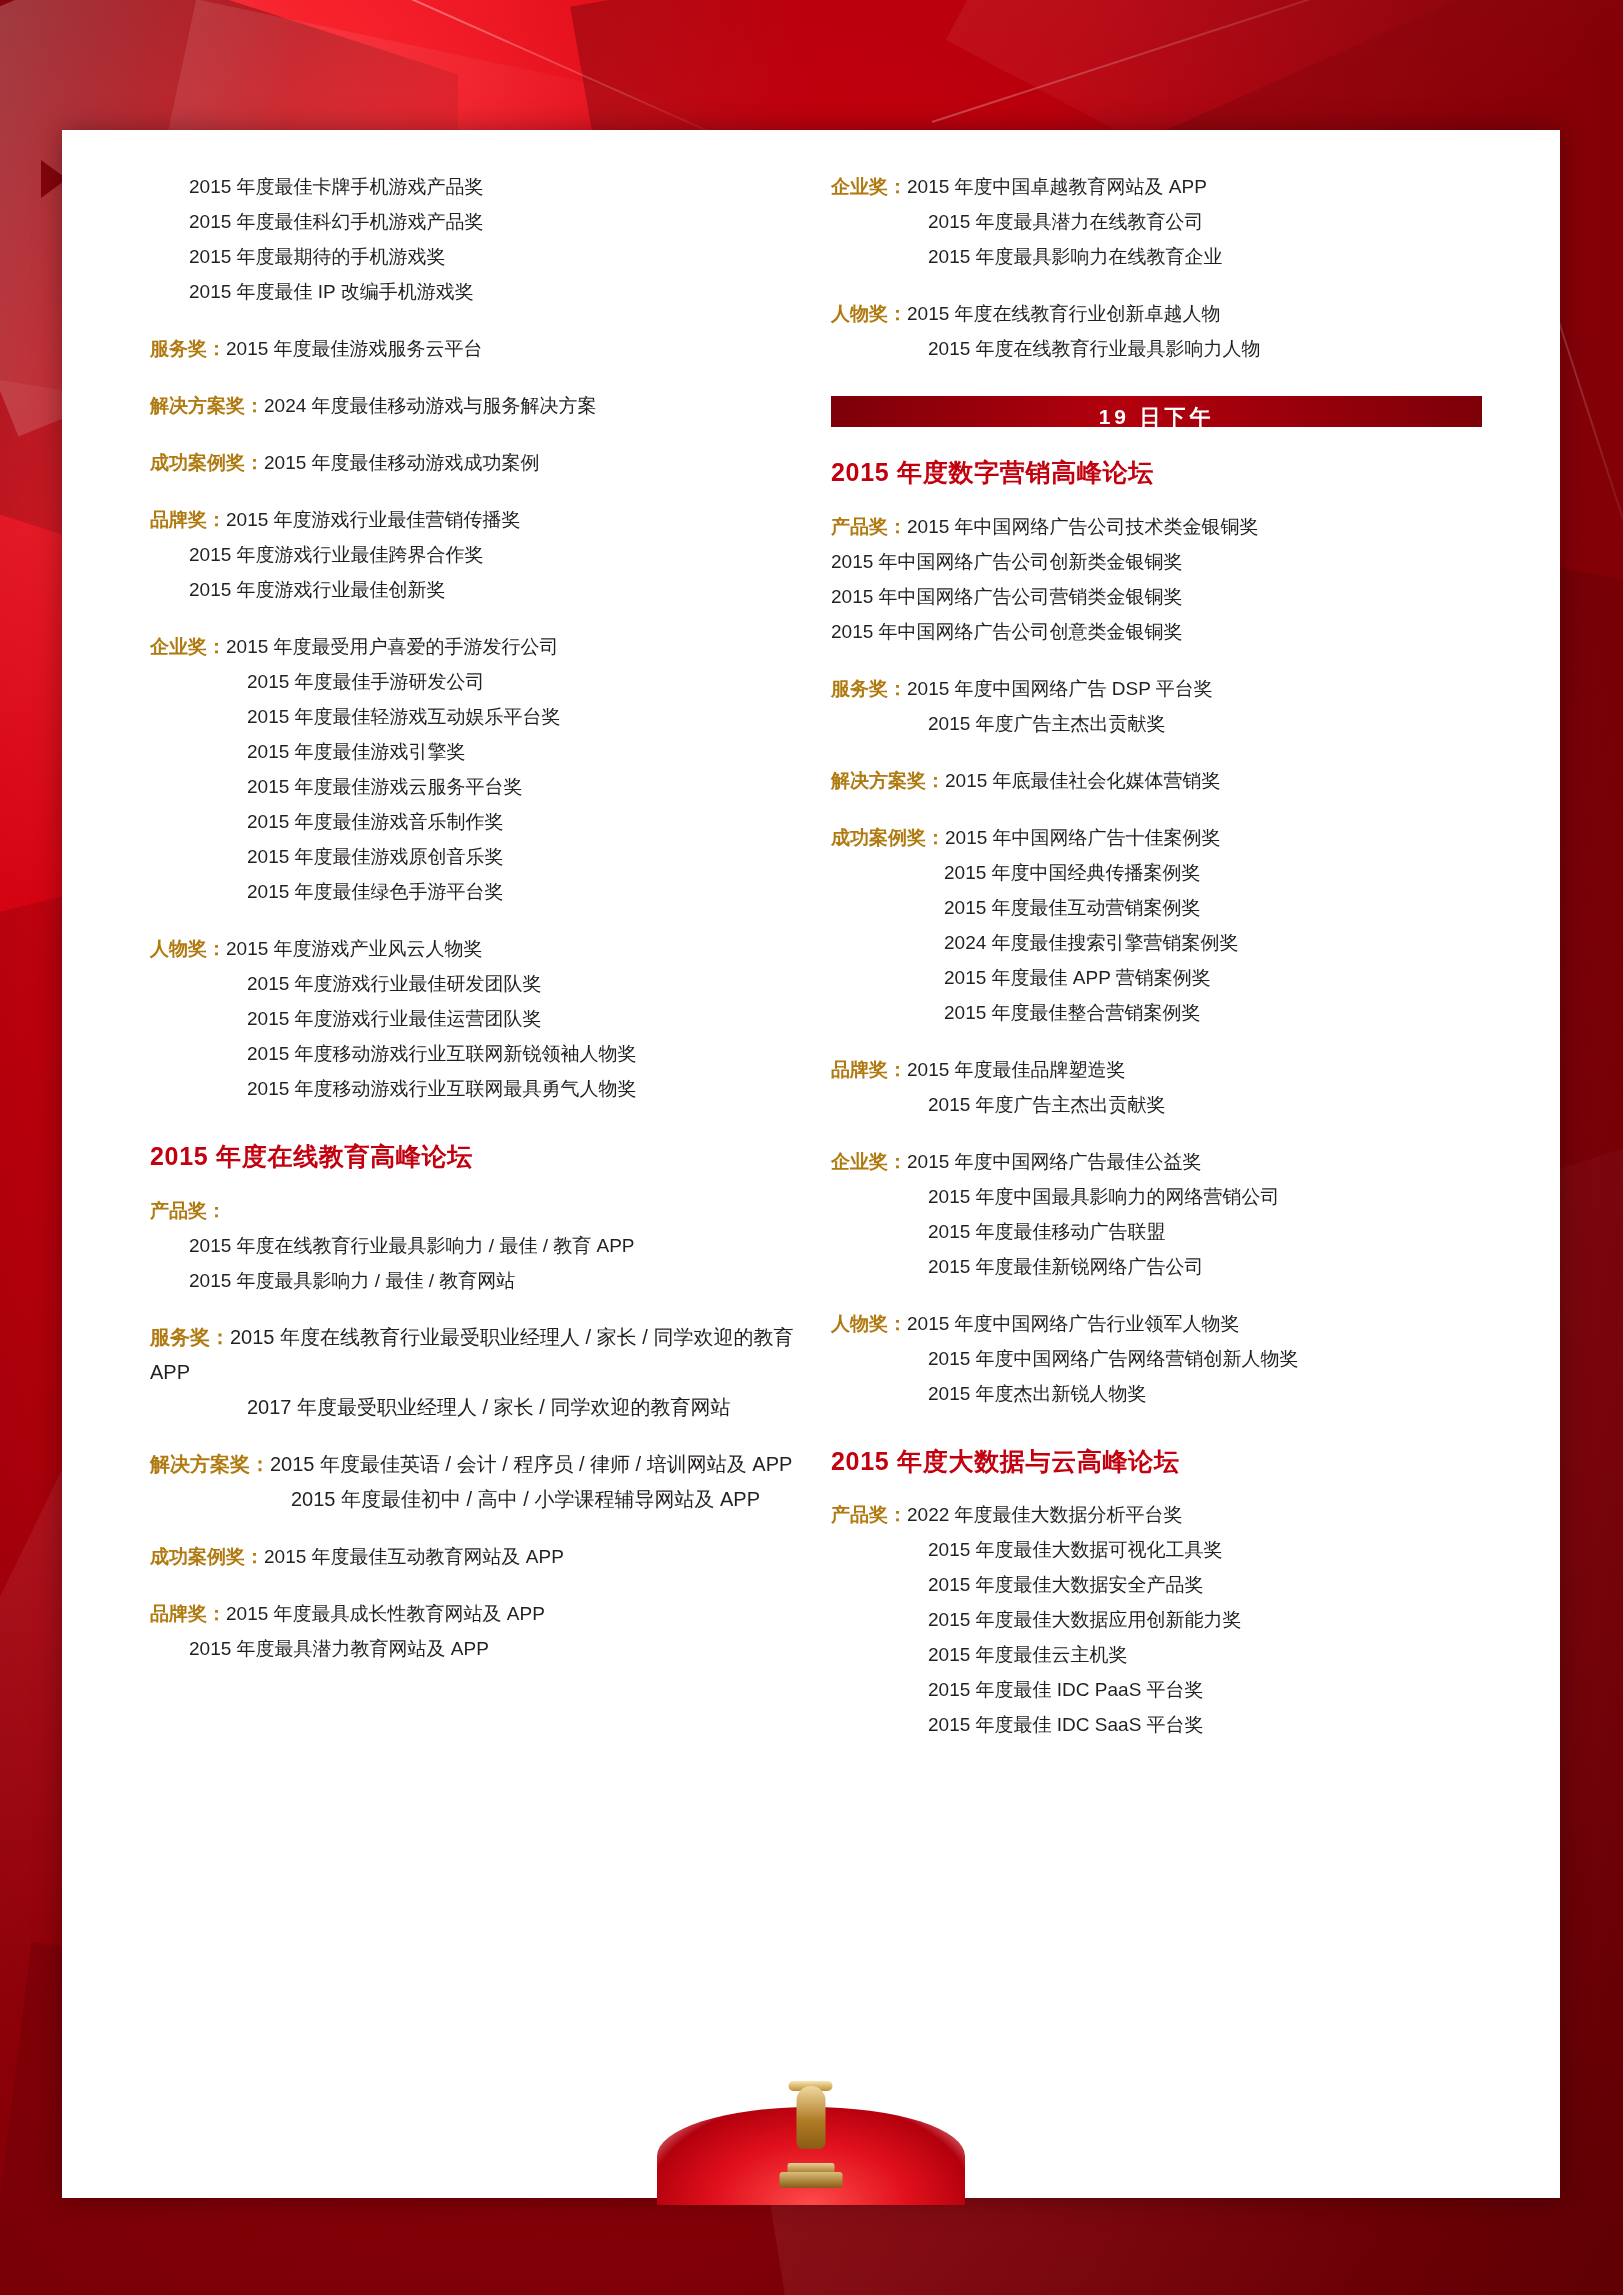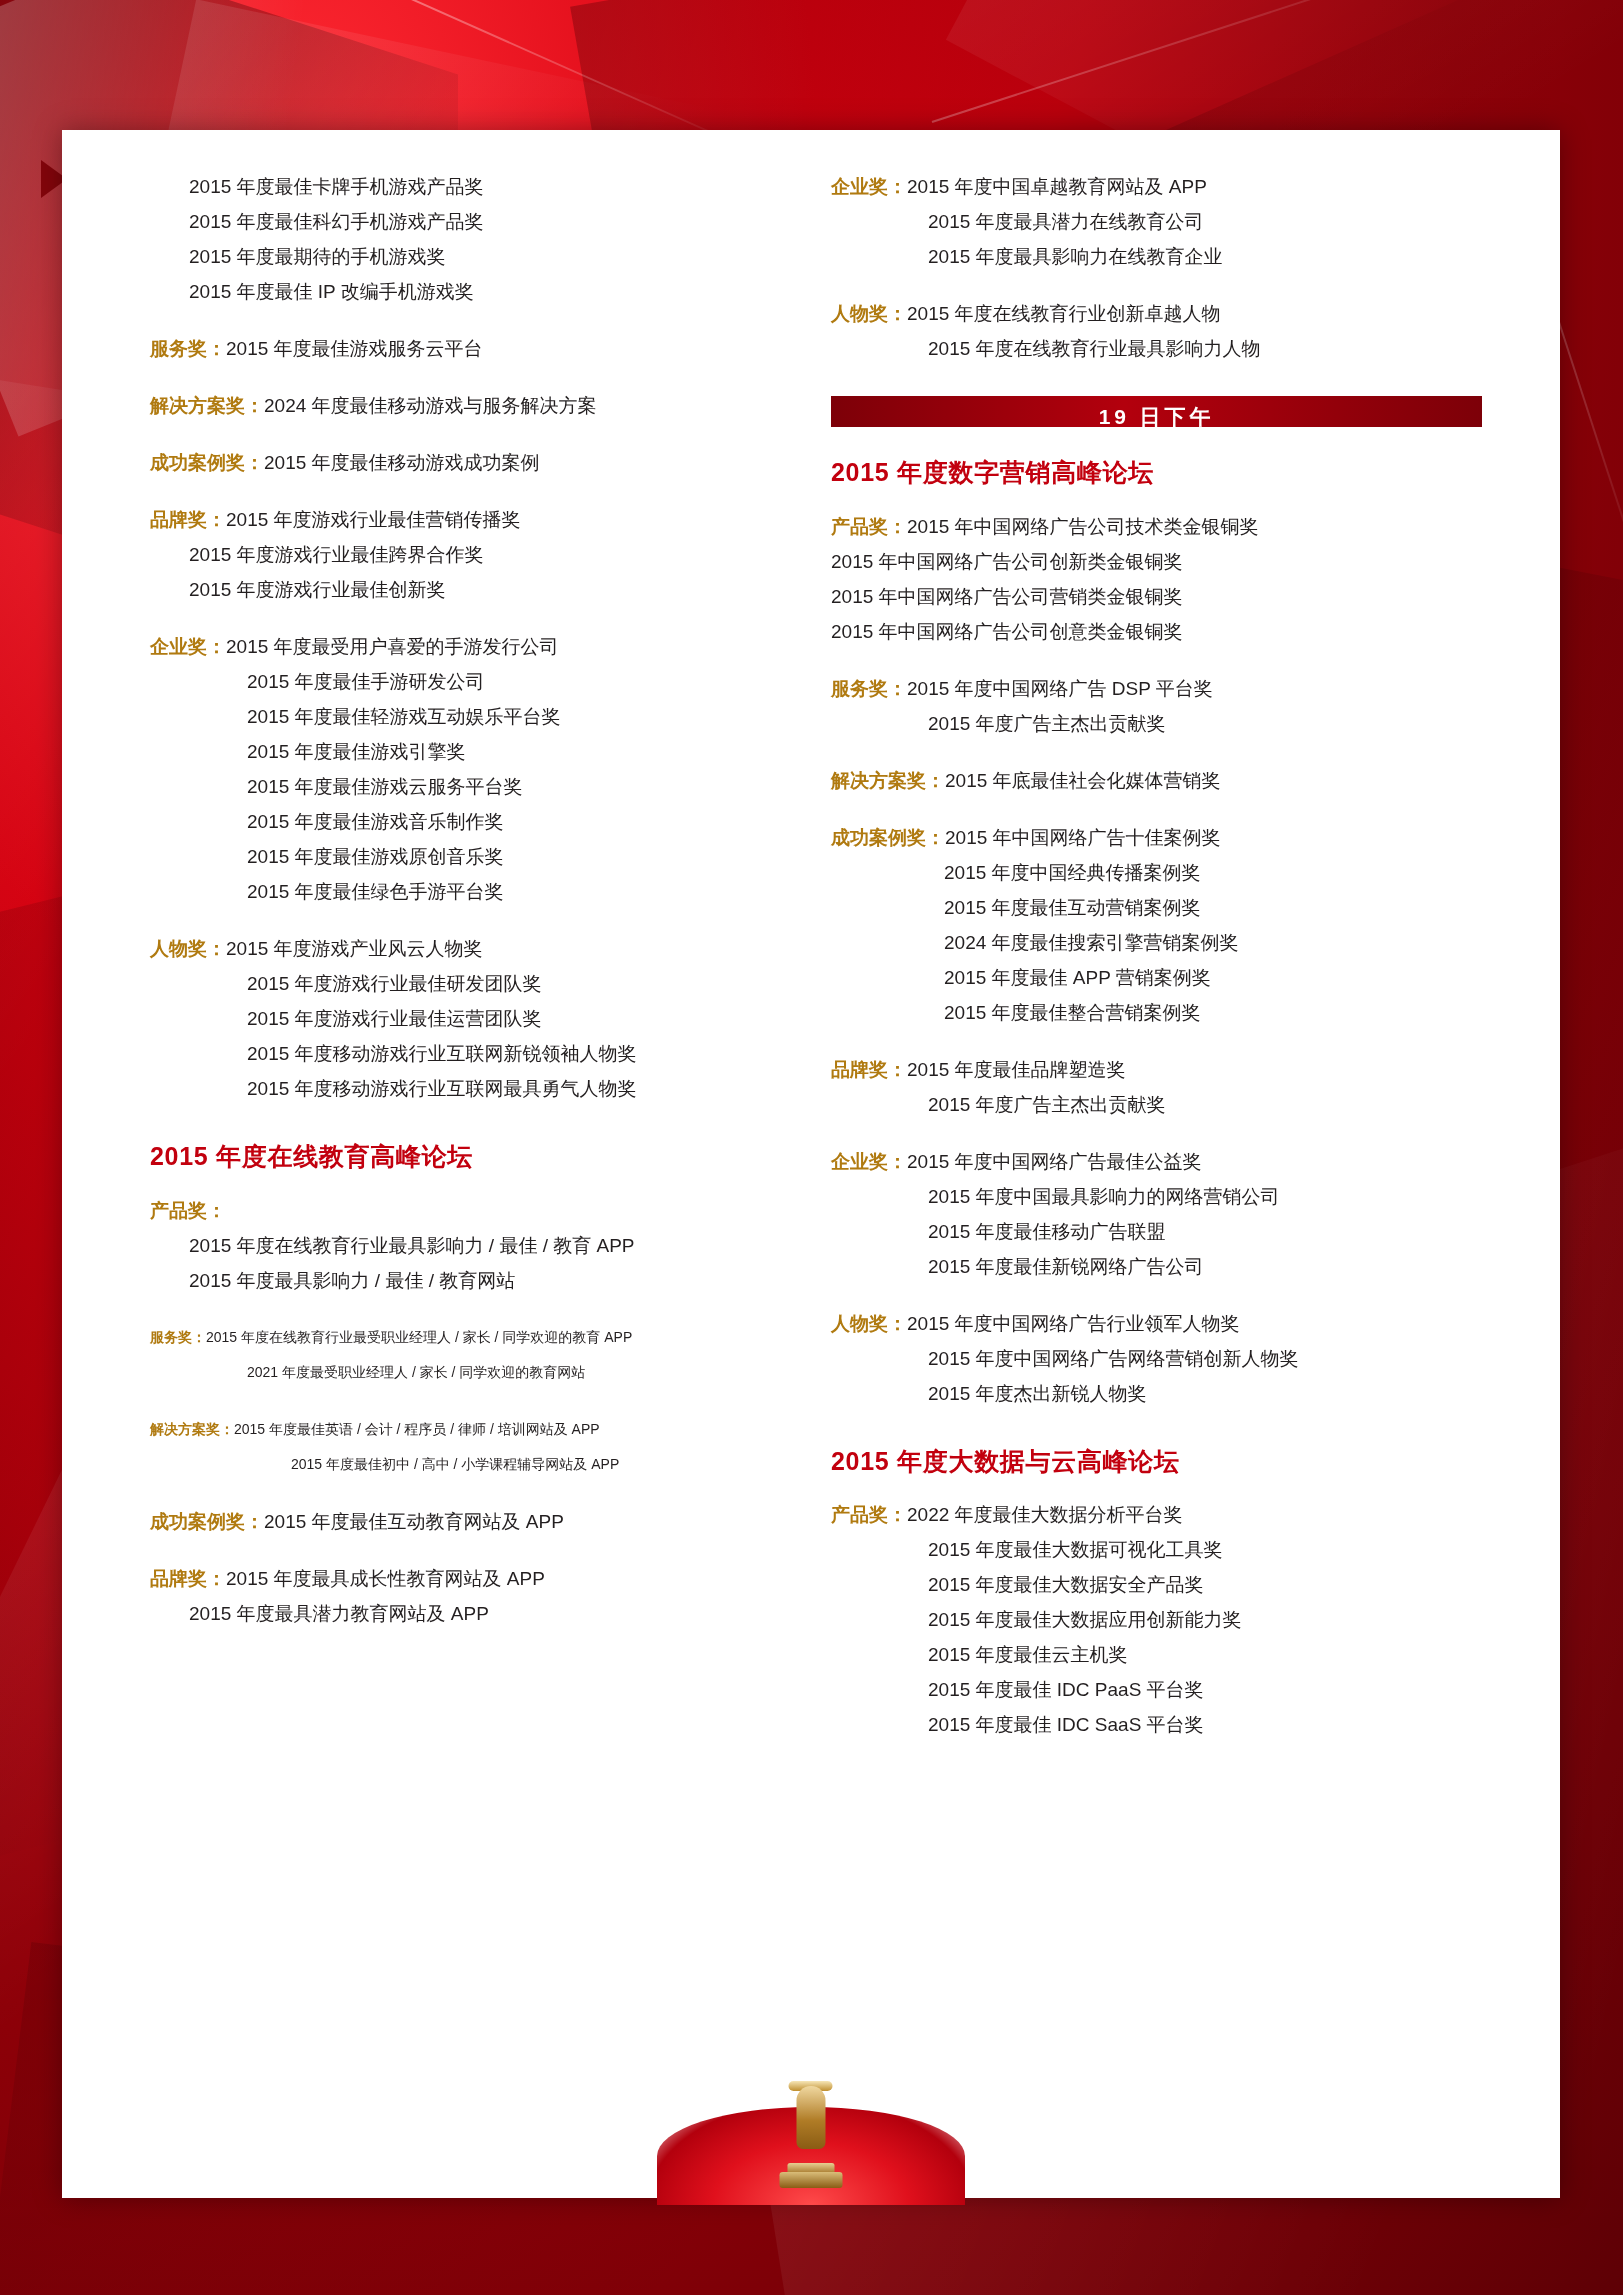--- a/index.html
+++ b/index.html
@@ -40,21 +40,21 @@
 
   
   .block{margin-bottom:22px;}
   .line{
     font-size:19px;line-height:35px;color:#231f20;white-space:nowrap;
   }
   .line.indent1{padding-left:97px;}
   .line.indent2{padding-left:113px;}
   .line.indentsmall{padding-left:39px;}
   .lbl{color:#b07a10;font-weight:bold;}
-  .wrap{white-space:normal;line-height:35px;font-size:14px;color:#231f20;}
+  .wrap{white-space:normal;line-height:35px;font-size:20px;color:#231f20;}
 
   h2.section{
     color:#c2000e;font-size:25px;font-weight:bold;margin:34px 0 19.6px 0;letter-spacing:0.7px;
   }
   .daybar{
     margin:30px 0 29px 0;
     background:linear-gradient(90deg,#7d0008 0%,#b3000d 45%,#7d0008 100%);
     color:#ffffff;font-size:21px;font-weight:bold;
     text-align:center;line-height:42px;height:31px;letter-spacing:3.9px;
   }
@@ -149,21 +149,21 @@
       <h2 class="section">2015 年度在线教育高峰论坛</h2>
 
       <div class="block">
         <div class="line"><span class="lbl">产品奖：</span></div>
         <div class="line indentsmall">2015 年度在线教育行业最具影响力 / 最佳 / 教育 APP</div>
         <div class="line indentsmall">2015 年度最具影响力 / 最佳 / 教育网站</div>
       </div>
 
       <div class="block">
         <div class="wrap"><span class="lbl">服务奖：</span><span>2015 年度在线教育行业最受职业经理人 / 家长 / 同学欢迎的教育 APP</span></div>
-        <div class="wrap" style="padding-left:0;text-indent:97px;">2021 年度最受职业经理人 / 家长 / 同学欢迎的教育网站</div>
+        <div class="wrap" style="padding-left:0;text-indent:97px;">2017 年度最受职业经理人 / 家长 / 同学欢迎的教育网站</div>
       </div>
 
       <div class="block">
         <div class="wrap"><span class="lbl">解决方案奖：</span><span>2015 年度最佳英语 / 会计 / 程序员 / 律师 / 培训网站及 APP</span></div>
         <div class="wrap" style="text-indent:141px;">2015 年度最佳初中 / 高中 / 小学课程辅导网站及 APP</div>
       </div>
 
       <div class="block">
         <div class="line"><span class="lbl">成功案例奖：</span><span>2015 年度最佳互动教育网站及 APP</span></div>
       </div>

